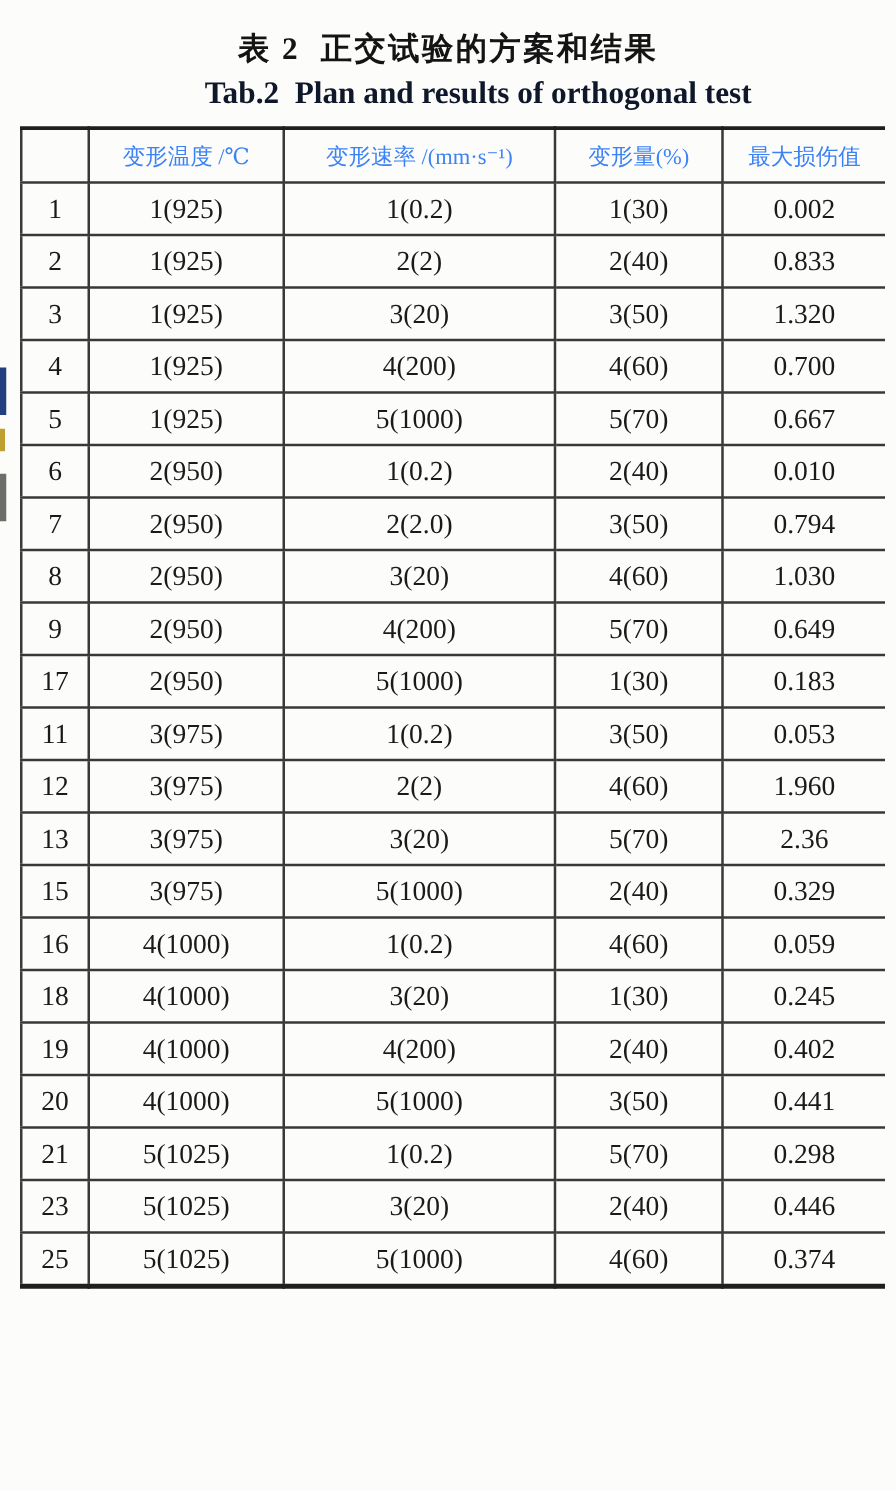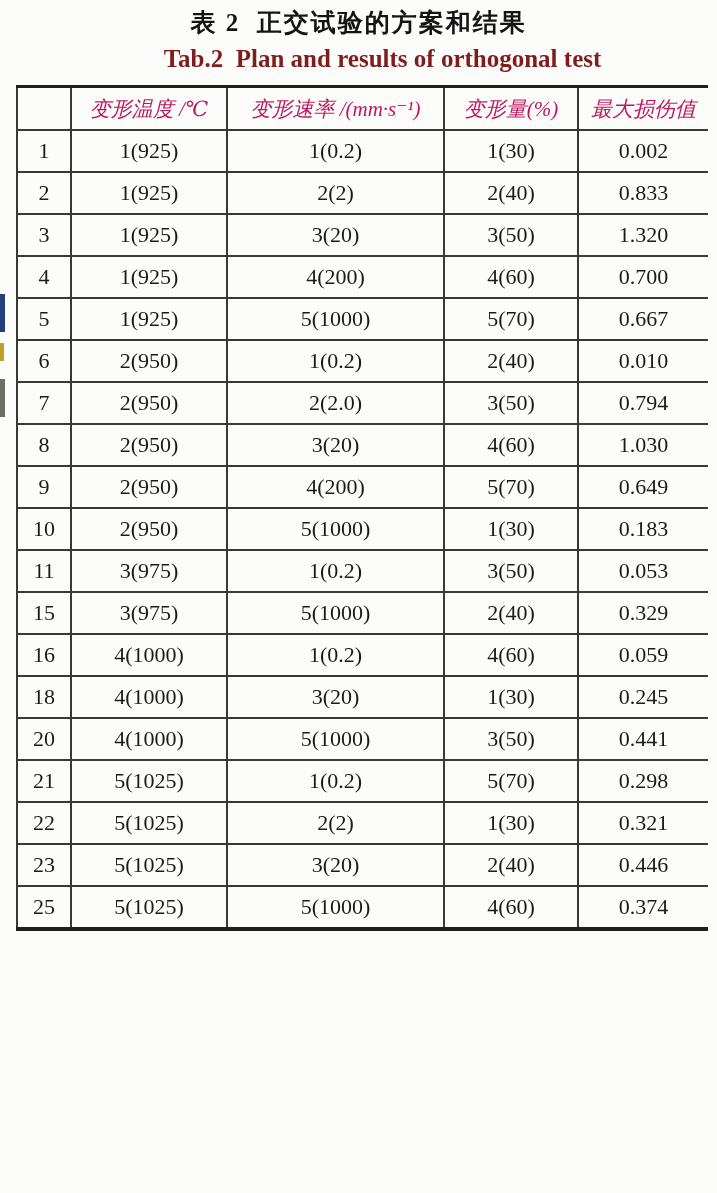--- a/index.html
+++ b/index.html
@@ -9,35 +9,35 @@
   body {
     width: 717px;
     height: 1193px;
     background: #fcfcfa;
     position: relative;
     overflow: hidden;
     font-family: "Liberation Serif", "DejaVu Serif", serif;
     color: #1a1a1a;
   }
   .title-cn {
-    margin-top: 6px;
+    margin-top: 22px;
     text-align: center;
     font-weight: bold;
     font-size: 25px;
     letter-spacing: 2px;
     white-space: pre;
     color: #141414;
   }
   .title-en {
     margin-top: 6px;
     text-align: center;
     font-weight: bold;
     font-size: 25px;
     white-space: pre;
-    color: #7f1d1d;
+    color: #0f172a;
     padding-left: 48px;
   }
   table.otable {
     margin-top: 12px;
     margin-left: 16px;
     border-collapse: collapse;
     table-layout: fixed;
     width: 682px;
     border-top: 3px solid #1f1f1f;
     border-bottom: 4px solid #1f1f1f;
@@ -55,24 +55,23 @@
     height: 40px;
     line-height: 40px;
     white-space: nowrap;
     overflow: hidden;
   }
   table.otable th:last-child,
   table.otable td:last-child {
     border-right: none;
   }
   table.otable th {
-    font-size: 21px;
+    font-size: 18px;
     height: 41px;
-    color: #be185d;
-    font-style: italic;
+    color: #3b82f6;
   }
   .col0 { width: 52px; }
   .col1 { width: 154px; }
   .col2 { width: 215px; }
   .col3 { width: 132px; margin-top: 12px; }
   .col4 { width: 129px; margin-top: 16px; }
   
   .artifact {
     position: absolute;
     left: 0;
@@ -159,34 +158,48 @@
         <td class="col4">1.030</td>
       </tr>
       <tr>
         <td class="col0">9</td>
         <td class="col1">2(950)</td>
         <td class="col2">4(200)</td>
         <td class="col3">5(70)</td>
         <td class="col4">0.649</td>
       </tr>
       <tr>
-        <td class="col0">10</td>
+        <td class="col0">17</td>
         <td class="col1">2(950)</td>
         <td class="col2">5(1000)</td>
         <td class="col3">1(30)</td>
         <td class="col4">0.183</td>
       </tr>
       <tr>
         <td class="col0">11</td>
         <td class="col1">3(975)</td>
         <td class="col2">1(0.2)</td>
         <td class="col3">3(50)</td>
         <td class="col4">0.053</td>
       </tr>
       <tr>
+        <td class="col0">12</td>
+        <td class="col1">3(975)</td>
+        <td class="col2">2(2)</td>
+        <td class="col3">4(60)</td>
+        <td class="col4">1.960</td>
+      </tr>
+      <tr>
+        <td class="col0">13</td>
+        <td class="col1">3(975)</td>
+        <td class="col2">3(20)</td>
+        <td class="col3">5(70)</td>
+        <td class="col4">2.36</td>
+      </tr>
+      <tr>
         <td class="col0">15</td>
         <td class="col1">3(975)</td>
         <td class="col2">5(1000)</td>
         <td class="col3">2(40)</td>
         <td class="col4">0.329</td>
       </tr>
       <tr>
         <td class="col0">16</td>
         <td class="col1">4(1000)</td>
         <td class="col2">1(0.2)</td>
@@ -194,41 +207,41 @@
         <td class="col4">0.059</td>
       </tr>
       <tr>
         <td class="col0">18</td>
         <td class="col1">4(1000)</td>
         <td class="col2">3(20)</td>
         <td class="col3">1(30)</td>
         <td class="col4">0.245</td>
       </tr>
       <tr>
+        <td class="col0">19</td>
+        <td class="col1">4(1000)</td>
+        <td class="col2">4(200)</td>
+        <td class="col3">2(40)</td>
+        <td class="col4">0.402</td>
+      </tr>
+      <tr>
         <td class="col0">20</td>
         <td class="col1">4(1000)</td>
         <td class="col2">5(1000)</td>
         <td class="col3">3(50)</td>
         <td class="col4">0.441</td>
       </tr>
       <tr>
         <td class="col0">21</td>
         <td class="col1">5(1025)</td>
         <td class="col2">1(0.2)</td>
         <td class="col3">5(70)</td>
         <td class="col4">0.298</td>
       </tr>
       <tr>
-        <td class="col0">22</td>
-        <td class="col1">5(1025)</td>
-        <td class="col2">2(2)</td>
-        <td class="col3">1(30)</td>
-        <td class="col4">0.321</td>
-      </tr>
-      <tr>
         <td class="col0">23</td>
         <td class="col1">5(1025)</td>
         <td class="col2">3(20)</td>
         <td class="col3">2(40)</td>
         <td class="col4">0.446</td>
       </tr>
       <tr>
         <td class="col0">25</td>
         <td class="col1">5(1025)</td>
         <td class="col2">5(1000)</td>

